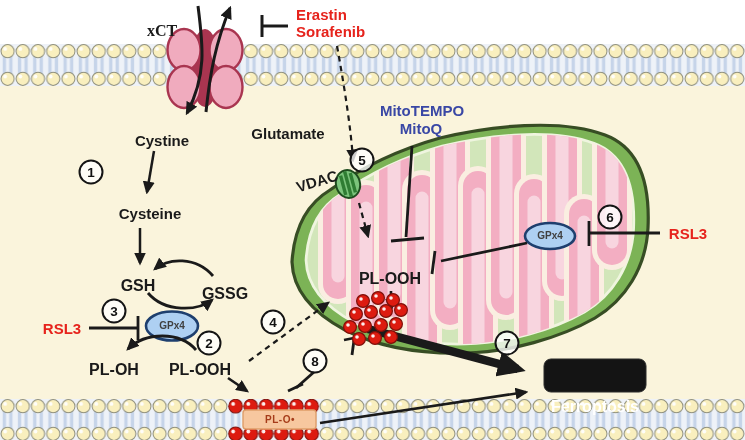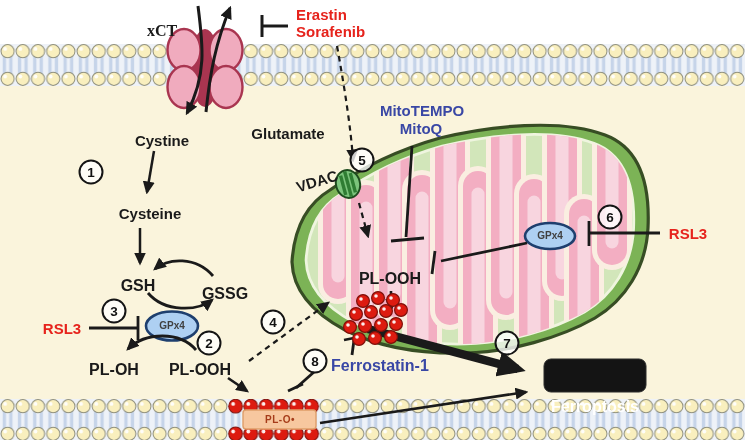--- a/index.html
+++ b/index.html
@@ -244,21 +244,20 @@
 <div class="lbl red" style="left:62px;top:328px;">RSL3</div>
 <div class="lbl navy" style="left:172px;top:326px;">GPx4</div>
 <div class="lbl lg" style="left:114px;top:370px;">PL-OH</div>
 <div class="lbl lg" style="left:200px;top:370px;">PL-OOH</div>
 <div class="lbl rot" style="left:317px;top:181px;">VDAC</div>
 <div class="lbl blue" style="left:422px;top:110px;">MitoTEMPO</div>
 <div class="lbl blue" style="left:421px;top:128px;">MitoQ</div>
 <div class="lbl lg" style="left:390px;top:279px;">PL-OOH</div>
 <div class="lbl navy" style="left:550px;top:236px;">GPx4</div>
 <div class="lbl red" style="left:688px;top:233px;">RSL3</div>
-<div class="lbl blue lg left" style="left:331px;top:366px;">Ferrostatin-1</div>
 <div class="lbl white" style="left:595px;top:375px;">Ferroptosis</div>
 <div class="lbl brown" style="left:280px;top:420px;">PL-O•</div>
 
 <div class="badge" style="left:91px;top:172px;">1</div>
 <div class="badge" style="left:209px;top:343px;">2</div>
 <div class="badge" style="left:114px;top:311px;">3</div>
 <div class="badge" style="left:273px;top:322px;">4</div>
 <div class="badge" style="left:362px;top:160px;">5</div>
 <div class="badge" style="left:610px;top:217px;">6</div>
 <div class="badge" style="left:507px;top:343px;">7</div>

